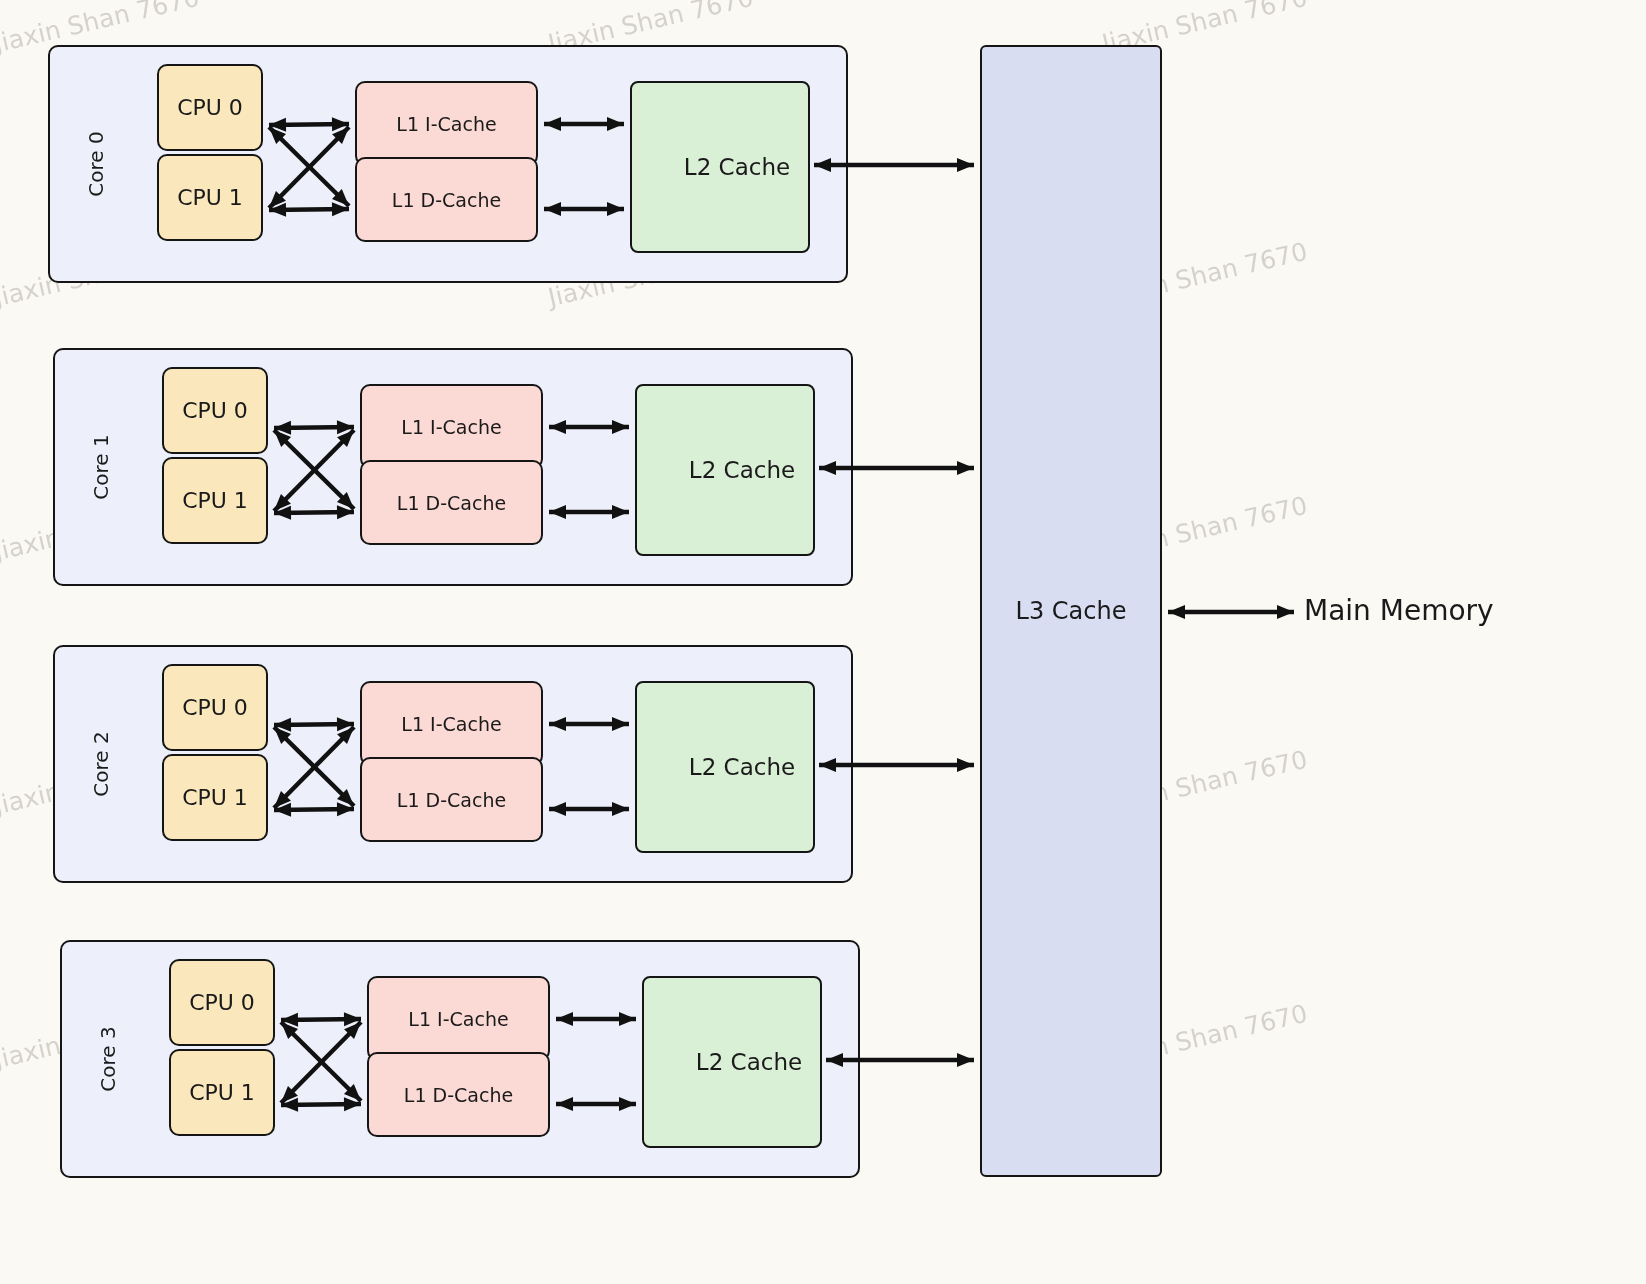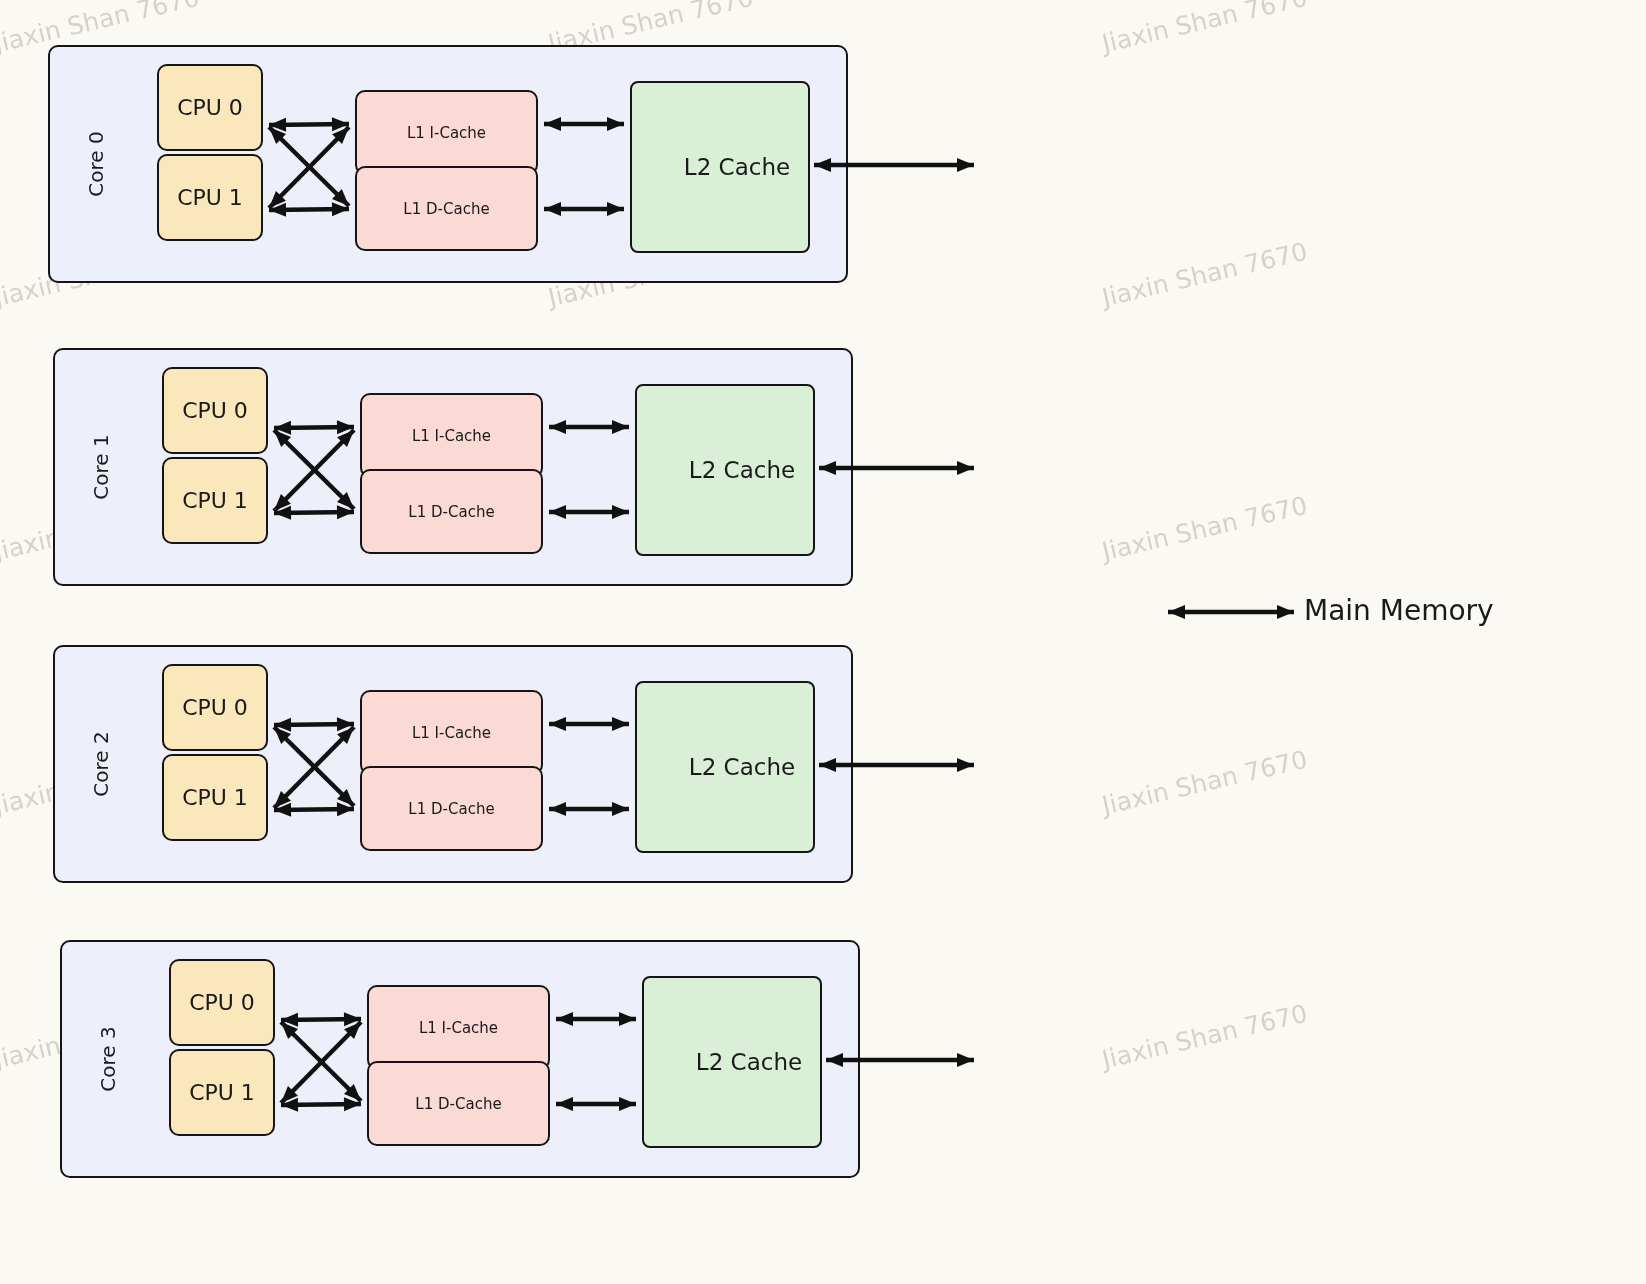--- a/index.html
+++ b/index.html
@@ -52,21 +52,21 @@
     transform: translate(-50%, -50%) rotate(-90deg);
     font-size: 20px;
     color: #1a1a1a;
     white-space: nowrap;
   }
 
   .cpu { left: 107px; width: 106px; height: 87px; background: #FAE8BC; border-radius: 10px; font-size: 22px; }
   .cpu0 { top: 17px; }
   .cpu1 { top: 107px; }
 
-  .l1 { left: 305px; width: 183px; height: 85px; background: #FBD9D4; border-radius: 10px; font-size: 15px; margin-top: 9px; }
+  .l1 { left: 305px; width: 183px; height: 85px; background: #FBD9D4; border-radius: 10px; font-size: 19px; }
   .l1i { top: 34px; }
   .l1d { top: 110px; }
 
   .l2 { left: 580px; top: 34px; width: 180px; height: 172px; background: #D9F0D6; border-radius: 8px; font-size: 23px; padding-left: 34px; }
 
   .l3 {
     left: 980px; top: 45px; width: 182px; height: 1132px;
     background: #D9DDF2; border-radius: 6px; font-size: 24px;
   }
 
@@ -195,20 +195,21 @@
       </defs>
       <line class="arrow-line" x1="219" y1="78" x2="299" y2="77" marker-start="url(#ah3)" marker-end="url(#ah3)"></line>
       <line class="arrow-line" x1="219" y1="80" x2="299" y2="159" marker-start="url(#ah3)" marker-end="url(#ah3)"></line>
       <line class="arrow-line" x1="219" y1="161" x2="299" y2="80" marker-start="url(#ah3)" marker-end="url(#ah3)"></line>
       <line class="arrow-line" x1="219" y1="163" x2="299" y2="162" marker-start="url(#ah3)" marker-end="url(#ah3)"></line>
       <line class="arrow-line" x1="494" y1="77" x2="574" y2="77" marker-start="url(#ah3)" marker-end="url(#ah3)"></line>
       <line class="arrow-line" x1="494" y1="162" x2="574" y2="162" marker-start="url(#ah3)" marker-end="url(#ah3)"></line>
     </svg>
   </section>
 
+  <div class="box l3">L3 Cache</div>
 
   <div class="main-memory">Main Memory</div>
 
   <svg class="global-arrows" viewBox="0 0 1646 1284">
     <defs>
       <marker id="ahg" viewBox="0 0 20 16" markerWidth="20" markerHeight="16" refX="18" refY="8" orient="auto-start-reverse" markerUnits="userSpaceOnUse">
         <path d="M1,1 L18,8 L1,15 Z" fill="#111"></path>
       </marker>
     </defs>
     <line class="arrow-line" x1="814" y1="165" x2="974" y2="165" marker-start="url(#ahg)" marker-end="url(#ahg)"></line>

